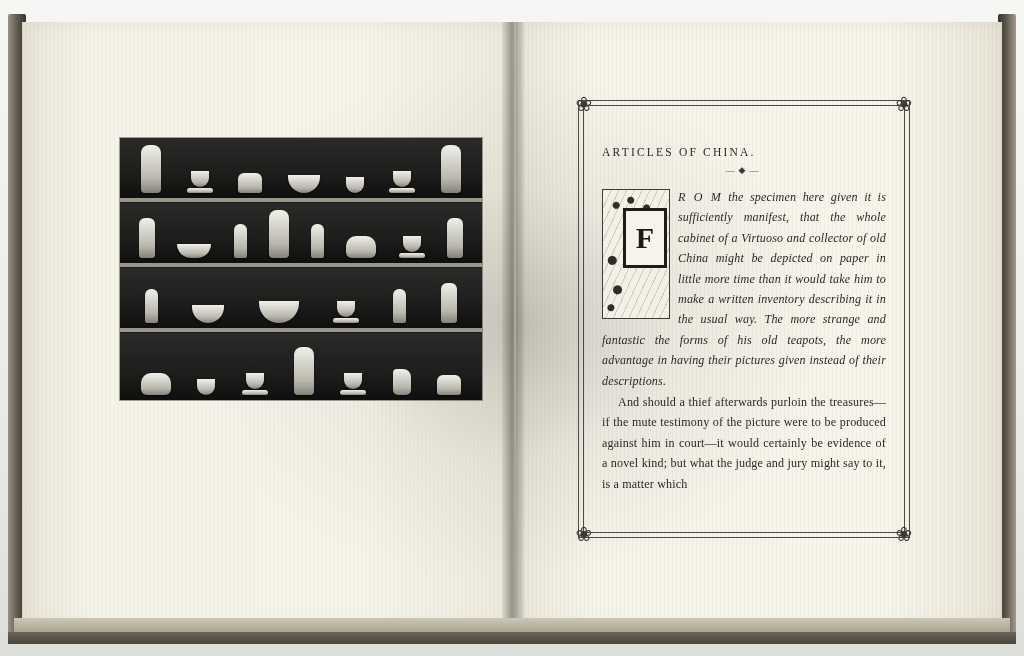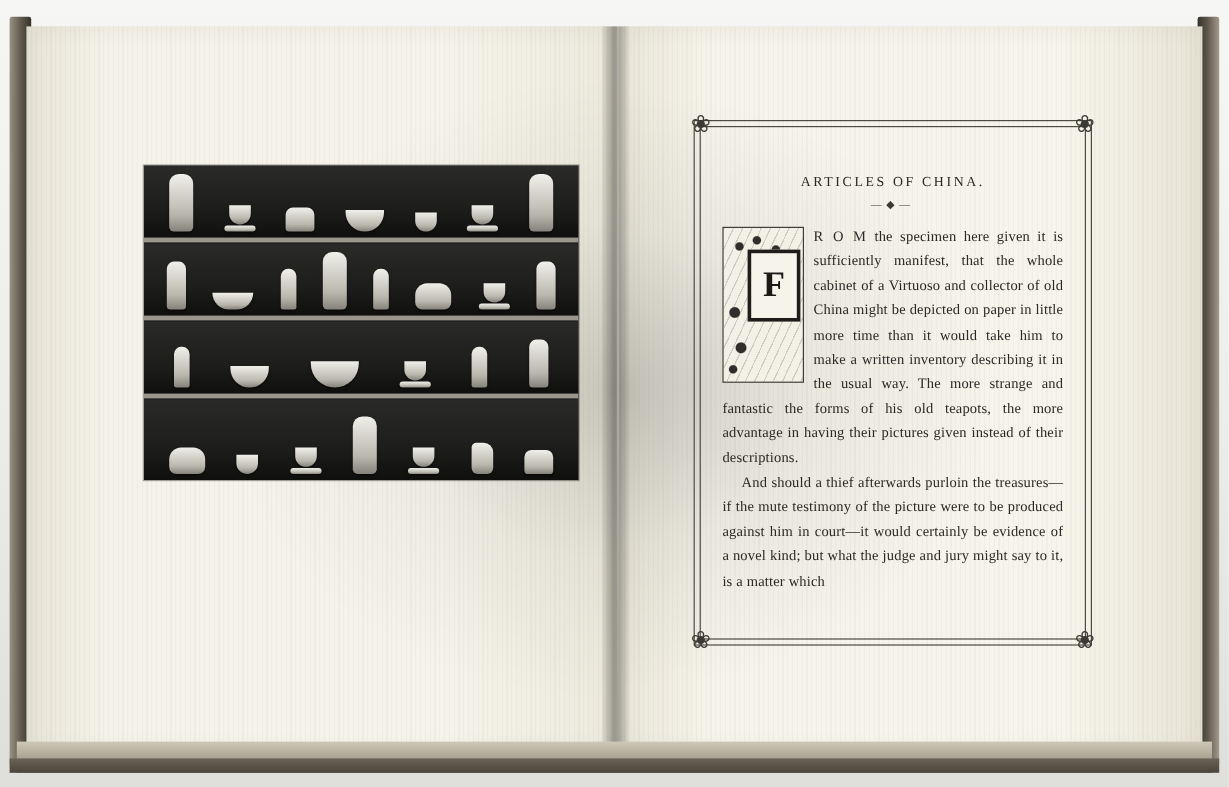--- a/index.html
+++ b/index.html
@@ -201,21 +201,21 @@
   }
 
   .plate-title {
     text-align: center;
     font-size: 16.5px;
     letter-spacing: 2.6px;
     font-weight: bold;
     margin: 26px 0 0 0;
   }
   .plate-sub {
-    text-align: center;
+    text-align: left;
     font-size: 11.5px;
     letter-spacing: 2.2px;
     margin: 20px 0 0 0;
   }
   .rule-orn {
     text-align: center;
     font-size: 9px;
     letter-spacing: 4px;
     color: #3b3a35;
     margin: 7px 0 12px 0;
@@ -260,21 +260,21 @@
     font-family: "Liberation Serif", serif;
   }
 
   .body-par {
     font-size: 12.1px;
     line-height: 20.4px;
     text-align: justify;
     margin: 0;
     letter-spacing: 0.15px;
   }
-  .body-par.first { text-indent: 0; }
+  .body-par.first { text-indent: 0; font-style: italic; }
   .body-par.indent { text-indent: 16px; margin-top: 1px; font-family: Liberation Serif, serif; }
   .body-par .smallcaps { letter-spacing: 1px; }
 </style>
 </head>
 <body>
 
 <div id="scene">
   <div id="backdrop"></div>
 
   <div id="book">

